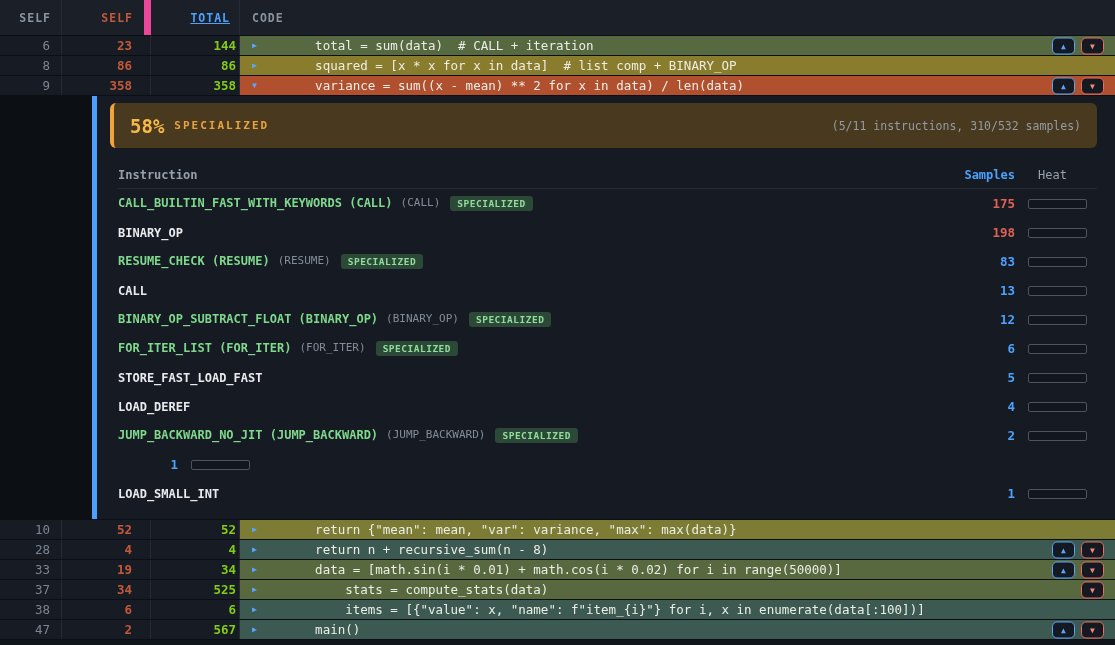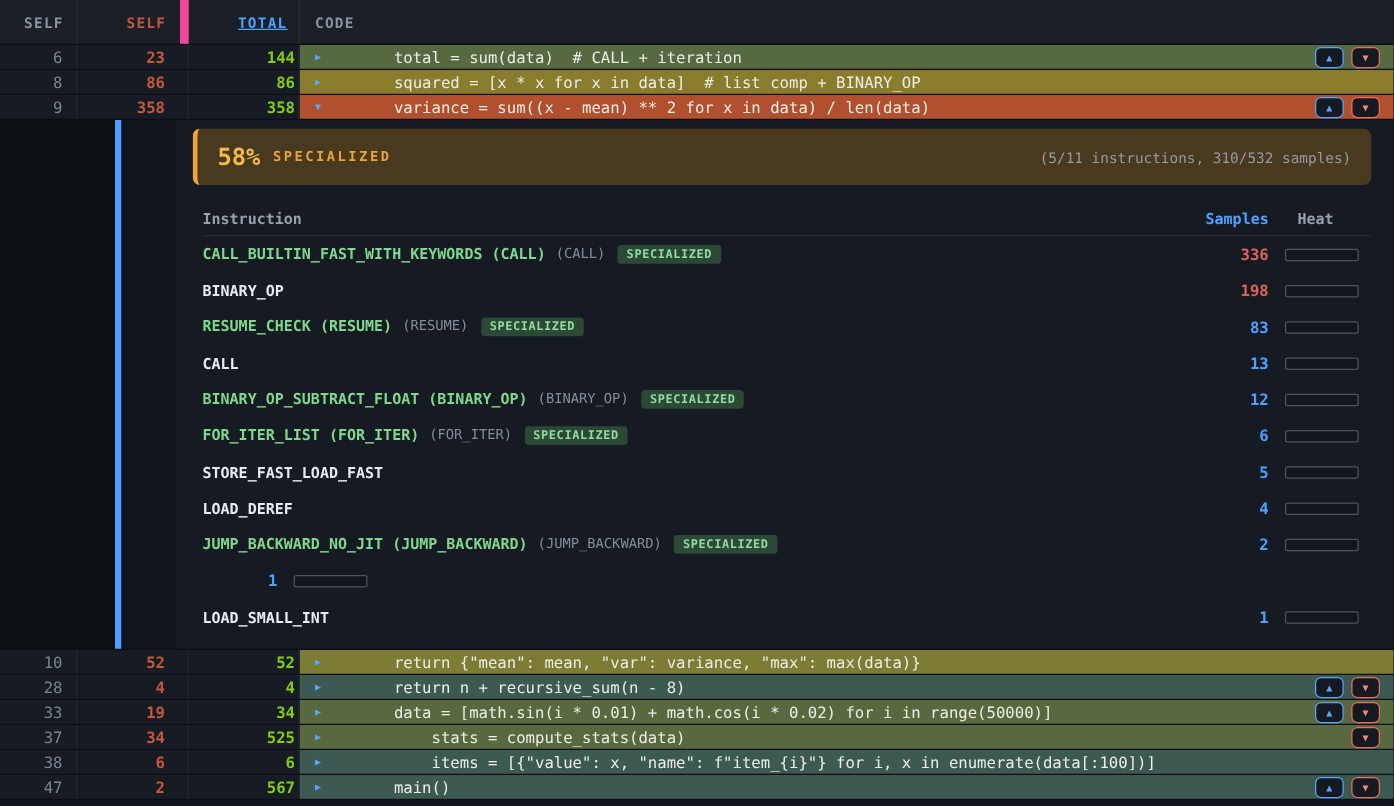--- a/index.html
+++ b/index.html
@@ -29,33 +29,33 @@
   .row-buttons { position:absolute; right:11px; top:50%; transform:translateY(-50%); display:flex; gap:6px; }
   .btn { display:flex; align-items:center; justify-content:center; width:23px; height:17px;
          border-radius:5px; background:#151922; font-size:8px; cursor:pointer; }
   .btn-up   { border:1.5px solid #58a6ff; color:#58a6ff; }
   .btn-down { border:1.5px solid #ef6d5f; color:#f0867a; }
 
   
   .panel { display:flex; height:424px; border-bottom:1px solid #0b0e13; }
   .panel-gutter { width:92px; background:#0c0f14; }
   .panel-bar { width:5px; background:#4d9fff; }
-  .panel-body { flex:1; background:#151a23; padding:7px 18px 0 13px;margin-left:44px; }
+  .panel-body { flex:1; background:#151a23; padding:7px 18px 0 13px; }
 
   .banner { display:flex; align-items:center; height:45px; background:#49391f;
             border-left:4px solid #f0a43c; border-radius:6px; padding:0 16px; }
   .banner-pct { font-size:19px; font-weight:bold; color:#f6ba4a; }
   .banner-label { font-size:11px; font-weight:bold; color:#e9a43e; letter-spacing:2px; margin-left:10px; }
   .banner-summary { margin-left:auto; font-size:11.5px; color:#939ba5; }
 
   .ins-table { margin-top:13px; padding-left:8px; }
   .ins-head { display:flex; align-items:center; height:28px; border-bottom:1px solid #262b33; }
   .ins-head .h-name { flex:1; font-size:12px; font-weight:bold; color:#98a0aa; }
   .h-samples { width:60px; text-align:right; font-size:12px; font-weight:bold; color:#4da2ff; }
-  .h-heat { width:59px; margin-left:13px; margin-right:10px; font-size:12px; font-weight:bold; color:#98a0aa;padding-left:10px; }
+  .h-heat { width:59px; margin-left:13px; margin-right:10px; font-size:12px; font-weight:normal; color:#98a0aa;padding-left:10px; }
 
   .ins-row { display:flex; align-items:center; height:29px; }
   .ins-name { flex:1; display:flex; align-items:flex-start; min-width:0; }
   .ins-op { font-size:12px; font-weight:bold; color:#e9ebee; white-space:pre; }
   .ins-op.specialized { color:#7fd98c; }
   .ins-base { font-size:11px; color:#848d97; margin-left:8px; white-space:pre; }
   .badge { margin-left:10px; background:#2c4836; color:#90dd9c; font-size:9.5px; font-weight:bold;
            letter-spacing:0.5px; padding:2px 7px; border-radius:3px; }
   .ins-samples { width:60px; text-align:right; font-size:12.5px; font-weight:bold; }
   .heat-track { width:59px; height:10px; margin-left:13px; margin-right:10px;
@@ -128,21 +128,21 @@
           <span class="h-samples">Samples</span>
           <span class="h-heat">Heat</span>
         </div>
 
         <div class="ins-row">
           <span class="ins-name">
             <span class="ins-op specialized">CALL_BUILTIN_FAST_WITH_KEYWORDS (CALL)</span>
             <span class="ins-base">(CALL)</span>
             <span class="badge">SPECIALIZED</span>
           </span>
-          <span class="ins-samples" style="color: rgb(224, 97, 86);">336</span>
+          <span class="ins-samples" style="color: rgb(224, 97, 86);">175</span>
           <span class="heat-track"><span class="heat-fill" style="width: 100%;"></span></span>
         </div>
 
         <div class="ins-row">
           <span class="ins-name">
             <span class="ins-op">BINARY_OP</span>
           </span>
           <span class="ins-samples" style="color: rgb(224, 97, 86);">198</span>
           <span class="heat-track"><span class="heat-fill" style="width: 95.6522%;"></span></span>
         </div>

